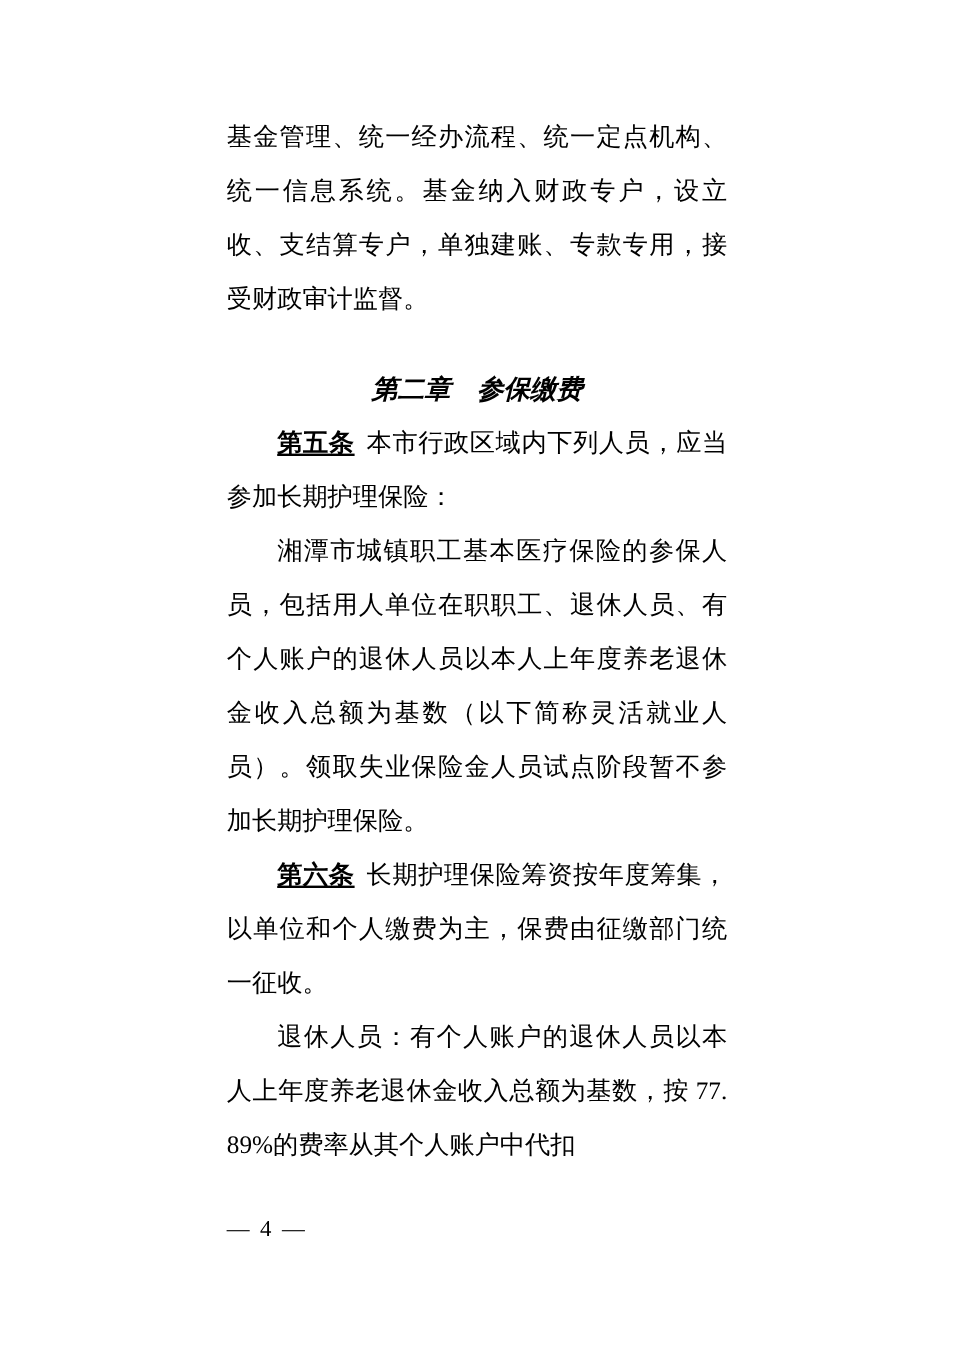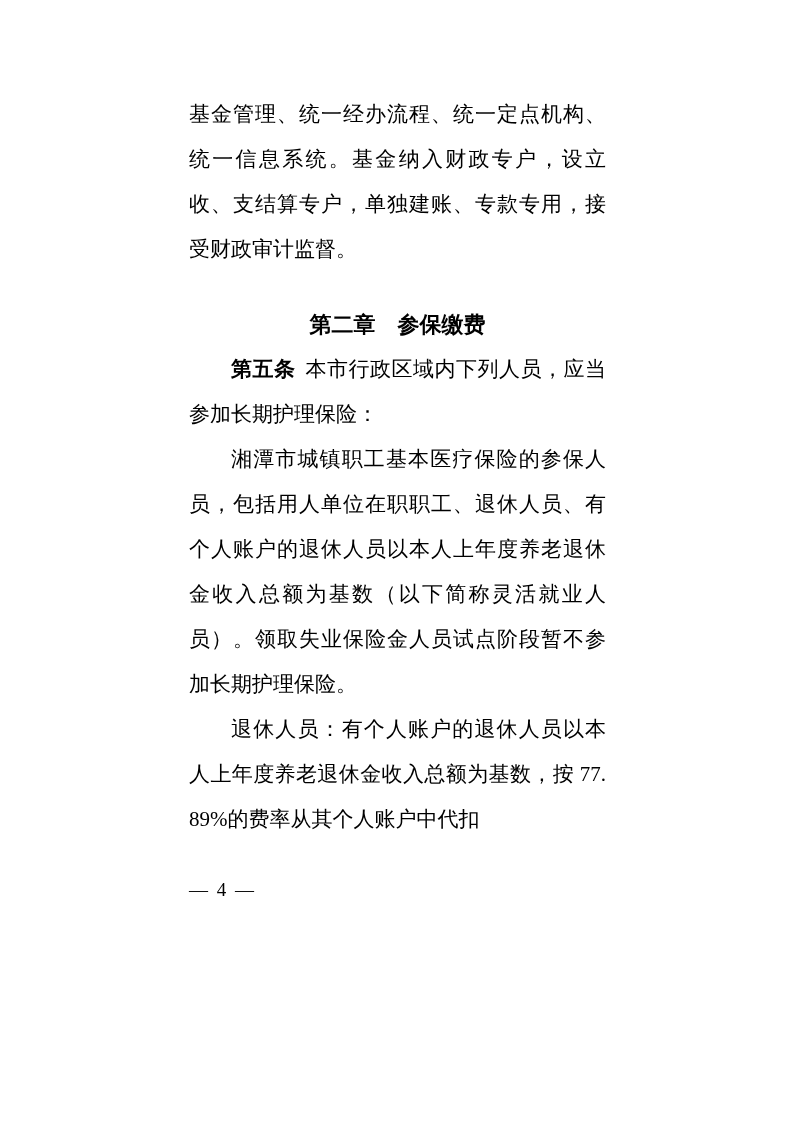--- a/index.html
+++ b/index.html
@@ -28,24 +28,26 @@
   }
   .para.indent {
     text-indent: 2em;
   }
   .chapter-heading {
     margin: 30px 0 0 0;
     font-size: 22px;
     font-weight: bold;
     text-align: center;
     line-height: 45px;
+    font-style: italic;
   }
   .article-label {
     font-weight: bold;
     margin-right: 10px;
+    text-decoration: underline;
   }
   .page-footer {
     margin-top: 35px;
     font-size: 19px;
     line-height: 26px;
     letter-spacing: 2px;
     text-align: left;
   }
 </style>
 </head>
@@ -56,19 +58,22 @@
   <p class="para">基金管理、统一经办流程、统一定点机构、统一信息系统。基金纳入财政专户，设立收、支结算专户，单独建账、专款专用，接受财政审计监督。</p>
 
   <h2 class="chapter-heading">第二章　参保缴费</h2>
 
   <p class="para indent">
     <span class="article-label">第五条</span><span>本市行政区域内下列人员，应当参加长期护理保险：</span>
   </p>
 
   <p class="para indent">湘潭市城镇职工基本医疗保险的参保人员，包括用人单位在职职工、退休人员、有个人账户的退休人员以本人上年度养老退休金收入总额为基数（以下简称灵活就业人员）。领取失业保险金人员试点阶段暂不参加长期护理保险。</p>
 
+  <p class="para indent">
+    <span class="article-label">第六条</span><span>长期护理保险筹资按年度筹集，以单位和个人缴费为主，保费由征缴部门统一征收。</span>
+  </p>
 
 
   <p class="para indent">退休人员：有个人账户的退休人员以本人上年度养老退休金收入总额为基数，按 77.89%的费率从其个人账户中代扣</p>
 
   <div class="page-footer">— 4 —</div>
 
 </div>
 
 </body></html>

